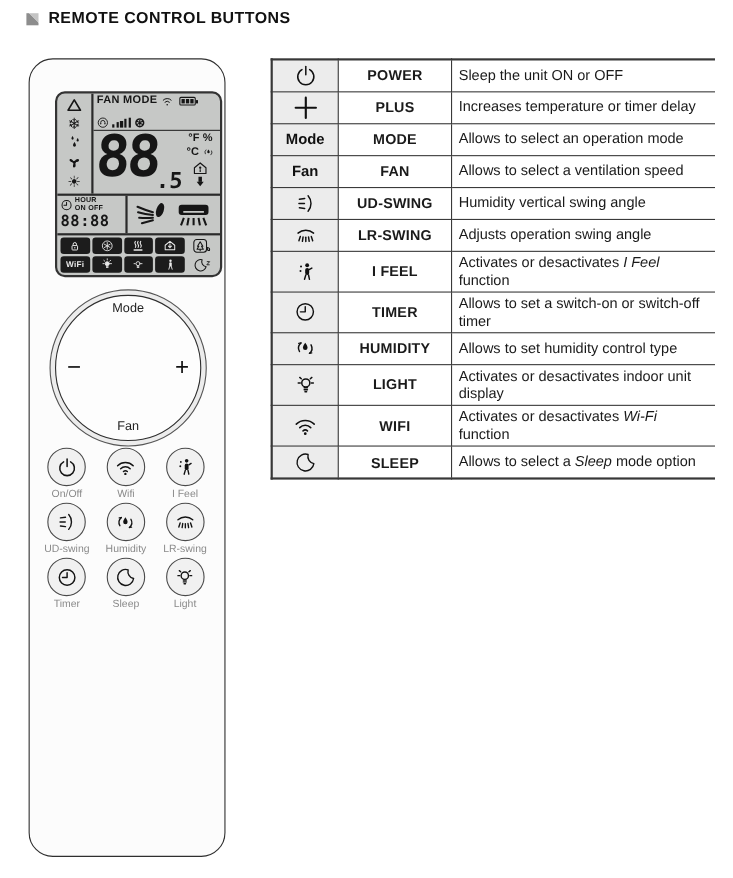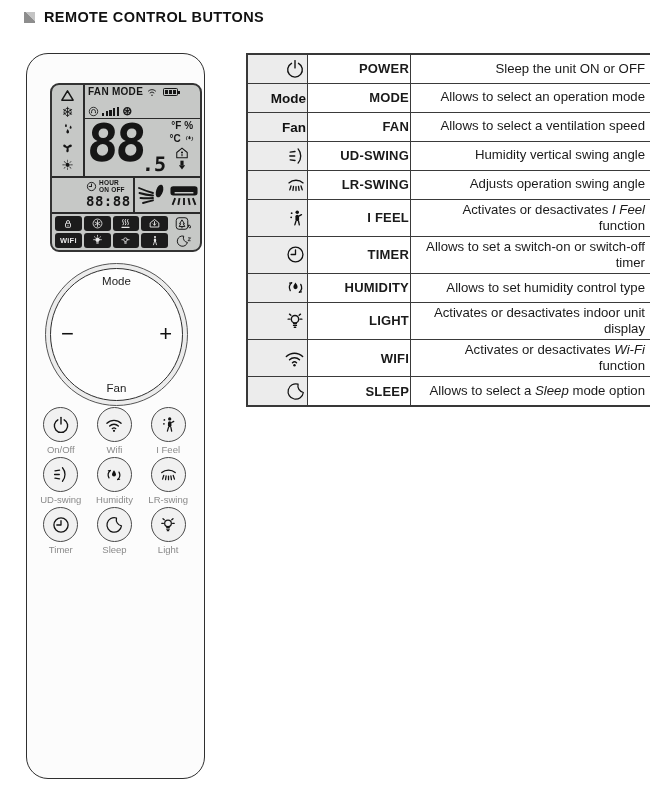--- a/index.html
+++ b/index.html
@@ -41,21 +41,21 @@
   .temp-row{flex:1;display:flex;padding:1px 1px 2px 2px;}
   .temp-digits{font-family:"DejaVu Sans Mono",monospace;font-weight:bold;font-size:52px;
                line-height:.92;letter-spacing:-3px;transform:skewX(-3deg);}
   .temp-dec{font-family:"DejaVu Sans Mono",monospace;font-weight:bold;font-size:20px;
             line-height:1;align-self:flex-end;margin-left:-2px;transform:skewX(-3deg);}
   .temp-side{width:33px;display:flex;flex-direction:column;align-items:center;
              justify-content:space-between;padding:1px 0;}
   .ts-line{display:flex;gap:3px;align-items:center;font-size:10px;font-weight:bold;line-height:1;}
   .lcd-mid{display:flex;height:34px;border-bottom:2px solid #2a2a2a;}
   .timer-blk{width:64px;border-right:2px solid #2a2a2a;padding:2px 2px 1px 3px;
-             display:flex;flex-direction:column;box-sizing:border-box;margin-left:31px;}
+             display:flex;flex-direction:column;box-sizing:border-box;}
   .timer-top{display:flex;align-items:center;gap:2px;}
   .hour-lbls{display:flex;flex-direction:column;line-height:1;}
   .hour-lbls b{font-size:6.5px;letter-spacing:.2px;}
   .timer-digits{font-family:"DejaVu Sans Mono",monospace;font-weight:bold;font-size:14px;
                 line-height:1;margin-top:1px;letter-spacing:.5px;}
   .swing-blk{flex:1;display:flex;align-items:center;justify-content:space-evenly;padding:0 2px;}
   .lcd-grid{display:grid;grid-template-columns:repeat(5,1fr);grid-auto-rows:15px;
             gap:2px;padding:2px 3px;}
   .cell{background:#1c1c1c;border-radius:3px;color:#e9e9e9;display:flex;align-items:center;
         justify-content:center;}
@@ -74,21 +74,21 @@
   
   .btns{left:7px;top:353px;width:161px;display:grid;grid-template-columns:repeat(3,1fr);row-gap:1px;}
   .btn-cell{display:flex;flex-direction:column;align-items:center;}
   .btn-circle{width:35px;height:35px;border-radius:50%;border:1.4px solid #4a4a4a;background:#f1f1f1;
               display:flex;align-items:center;justify-content:center;color:#141414;box-sizing:border-box;}
   .btn-label{font-size:9.5px;color:#8a8a8a;margin-top:1px;height:13px;line-height:13px;}
 
   
   .tbl{left:246px;top:53px;border-collapse:collapse;table-layout:fixed;width:407px;
        border:2px solid #383838;}
-  .tbl td{border:1.4px solid #3a3a3a;vertical-align:middle;text-align:right;}
+  .tbl td{border:1.4px solid #3a3a3a;vertical-align:middle;}
   .tbl tr{height:29px;}
   .c-icon{width:57px;background:#ececec;text-align:center;color:#111;}
   .c-icon .key-ic{display:inline-block;vertical-align:middle;}
   .key-text{font-size:13.5px;font-weight:bold;}
   .c-name{width:100px;text-align:center;font-weight:bold;font-size:13px;letter-spacing:.2px;}
   .c-desc{font-size:13.2px;line-height:1.22;padding:2px 6px;}
 </style>
 </head>
 <body>
 
@@ -383,20 +383,27 @@
     <tbody>
       <tr>
         <td class="c-icon"><span class="key-ic"><svg width="22" height="22" viewBox="0 0 24 24" fill="none" stroke="currentColor" stroke-width="1.5" stroke-linecap="round">
                 <path d="M8.2 5.8 A8 8 0 1 0 15.8 5.8"></path>
                 <line x1="12" y1="2.8" x2="12" y2="10.8"></line>
               </svg></span></td>
         <td class="c-name">POWER</td>
         <td class="c-desc"><span>Sleep the unit ON or OFF</span><i></i><span></span></td>
       </tr>
       <tr>
+        <td class="c-icon"><span class="key-ic"><svg width="26" height="26" viewBox="0 0 24 24" fill="none" stroke="currentColor" stroke-width="1.8" stroke-linecap="round">
+                <path d="M12 3.5 V20.5 M3.5 12 H20.5"></path>
+              </svg></span></td>
+        <td class="c-name">PLUS</td>
+        <td class="c-desc"><span>Increases temperature or timer delay</span><i></i><span></span></td>
+      </tr>
+      <tr>
         <td class="c-icon"><span class="key-text">Mode</span></td>
         <td class="c-name">MODE</td>
         <td class="c-desc"><span>Allows to select an operation mode</span><i></i><span></span></td>
       </tr>
       <tr>
         <td class="c-icon"><span class="key-text">Fan</span></td>
         <td class="c-name">FAN</td>
         <td class="c-desc"><span>Allows to select a ventilation speed</span><i></i><span></span></td>
       </tr>
       <tr>

